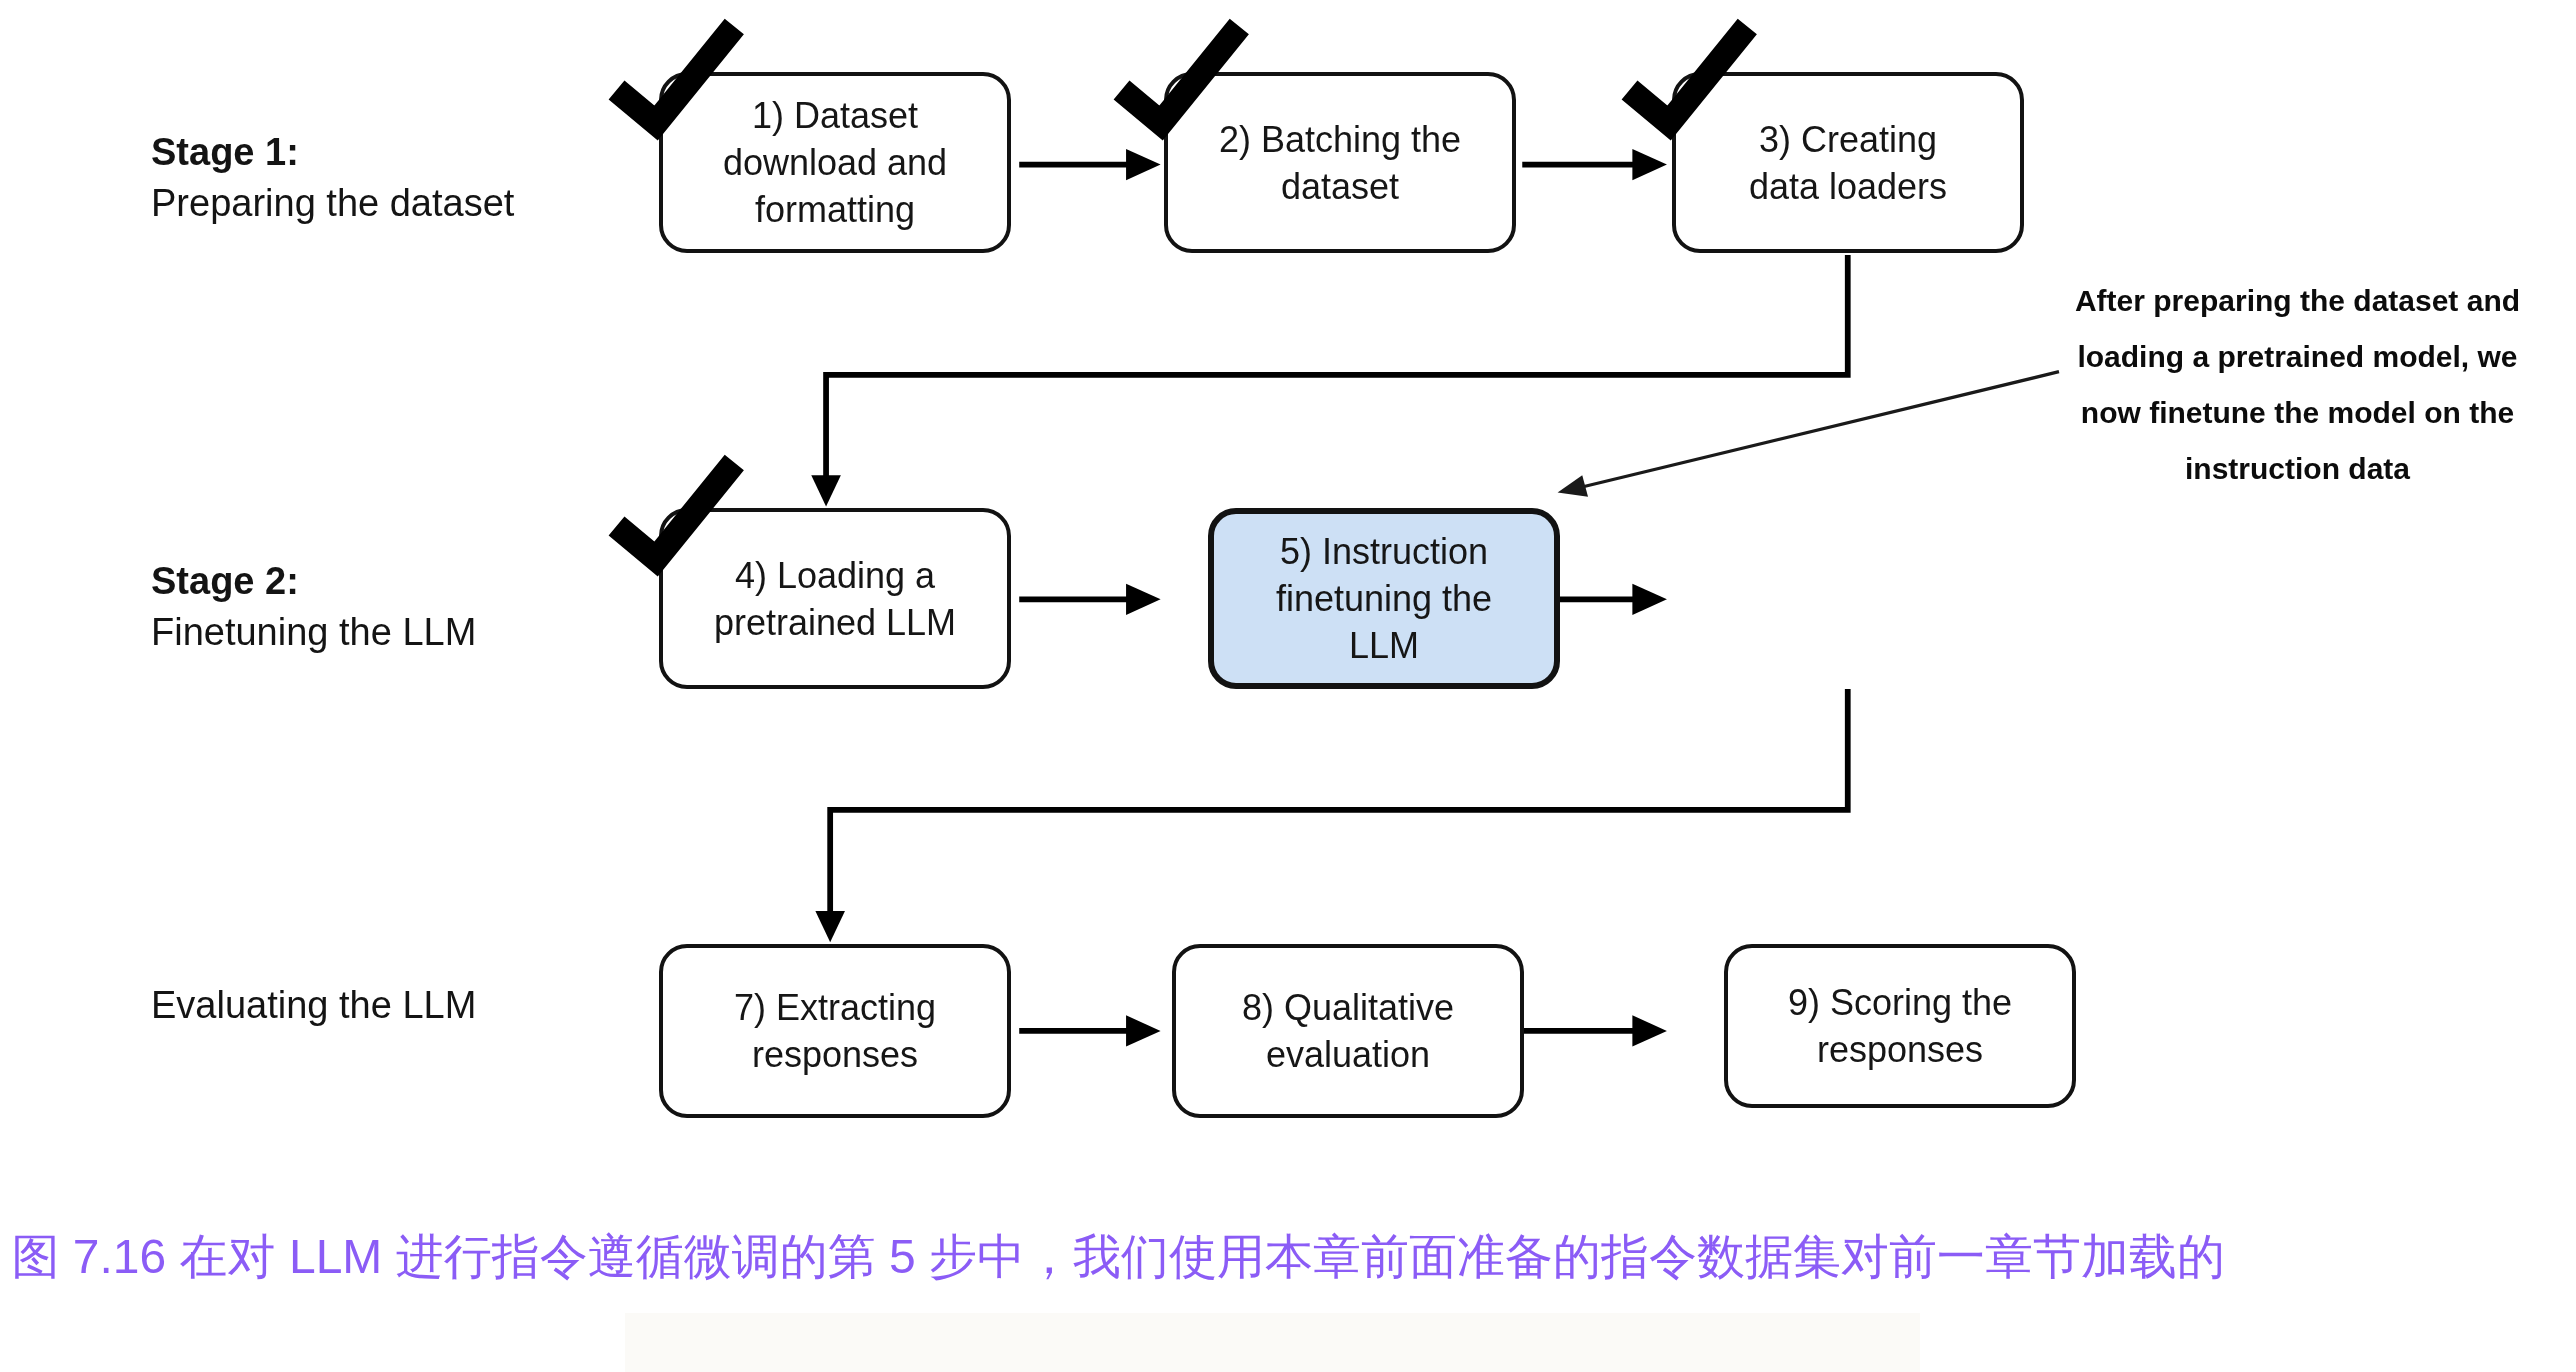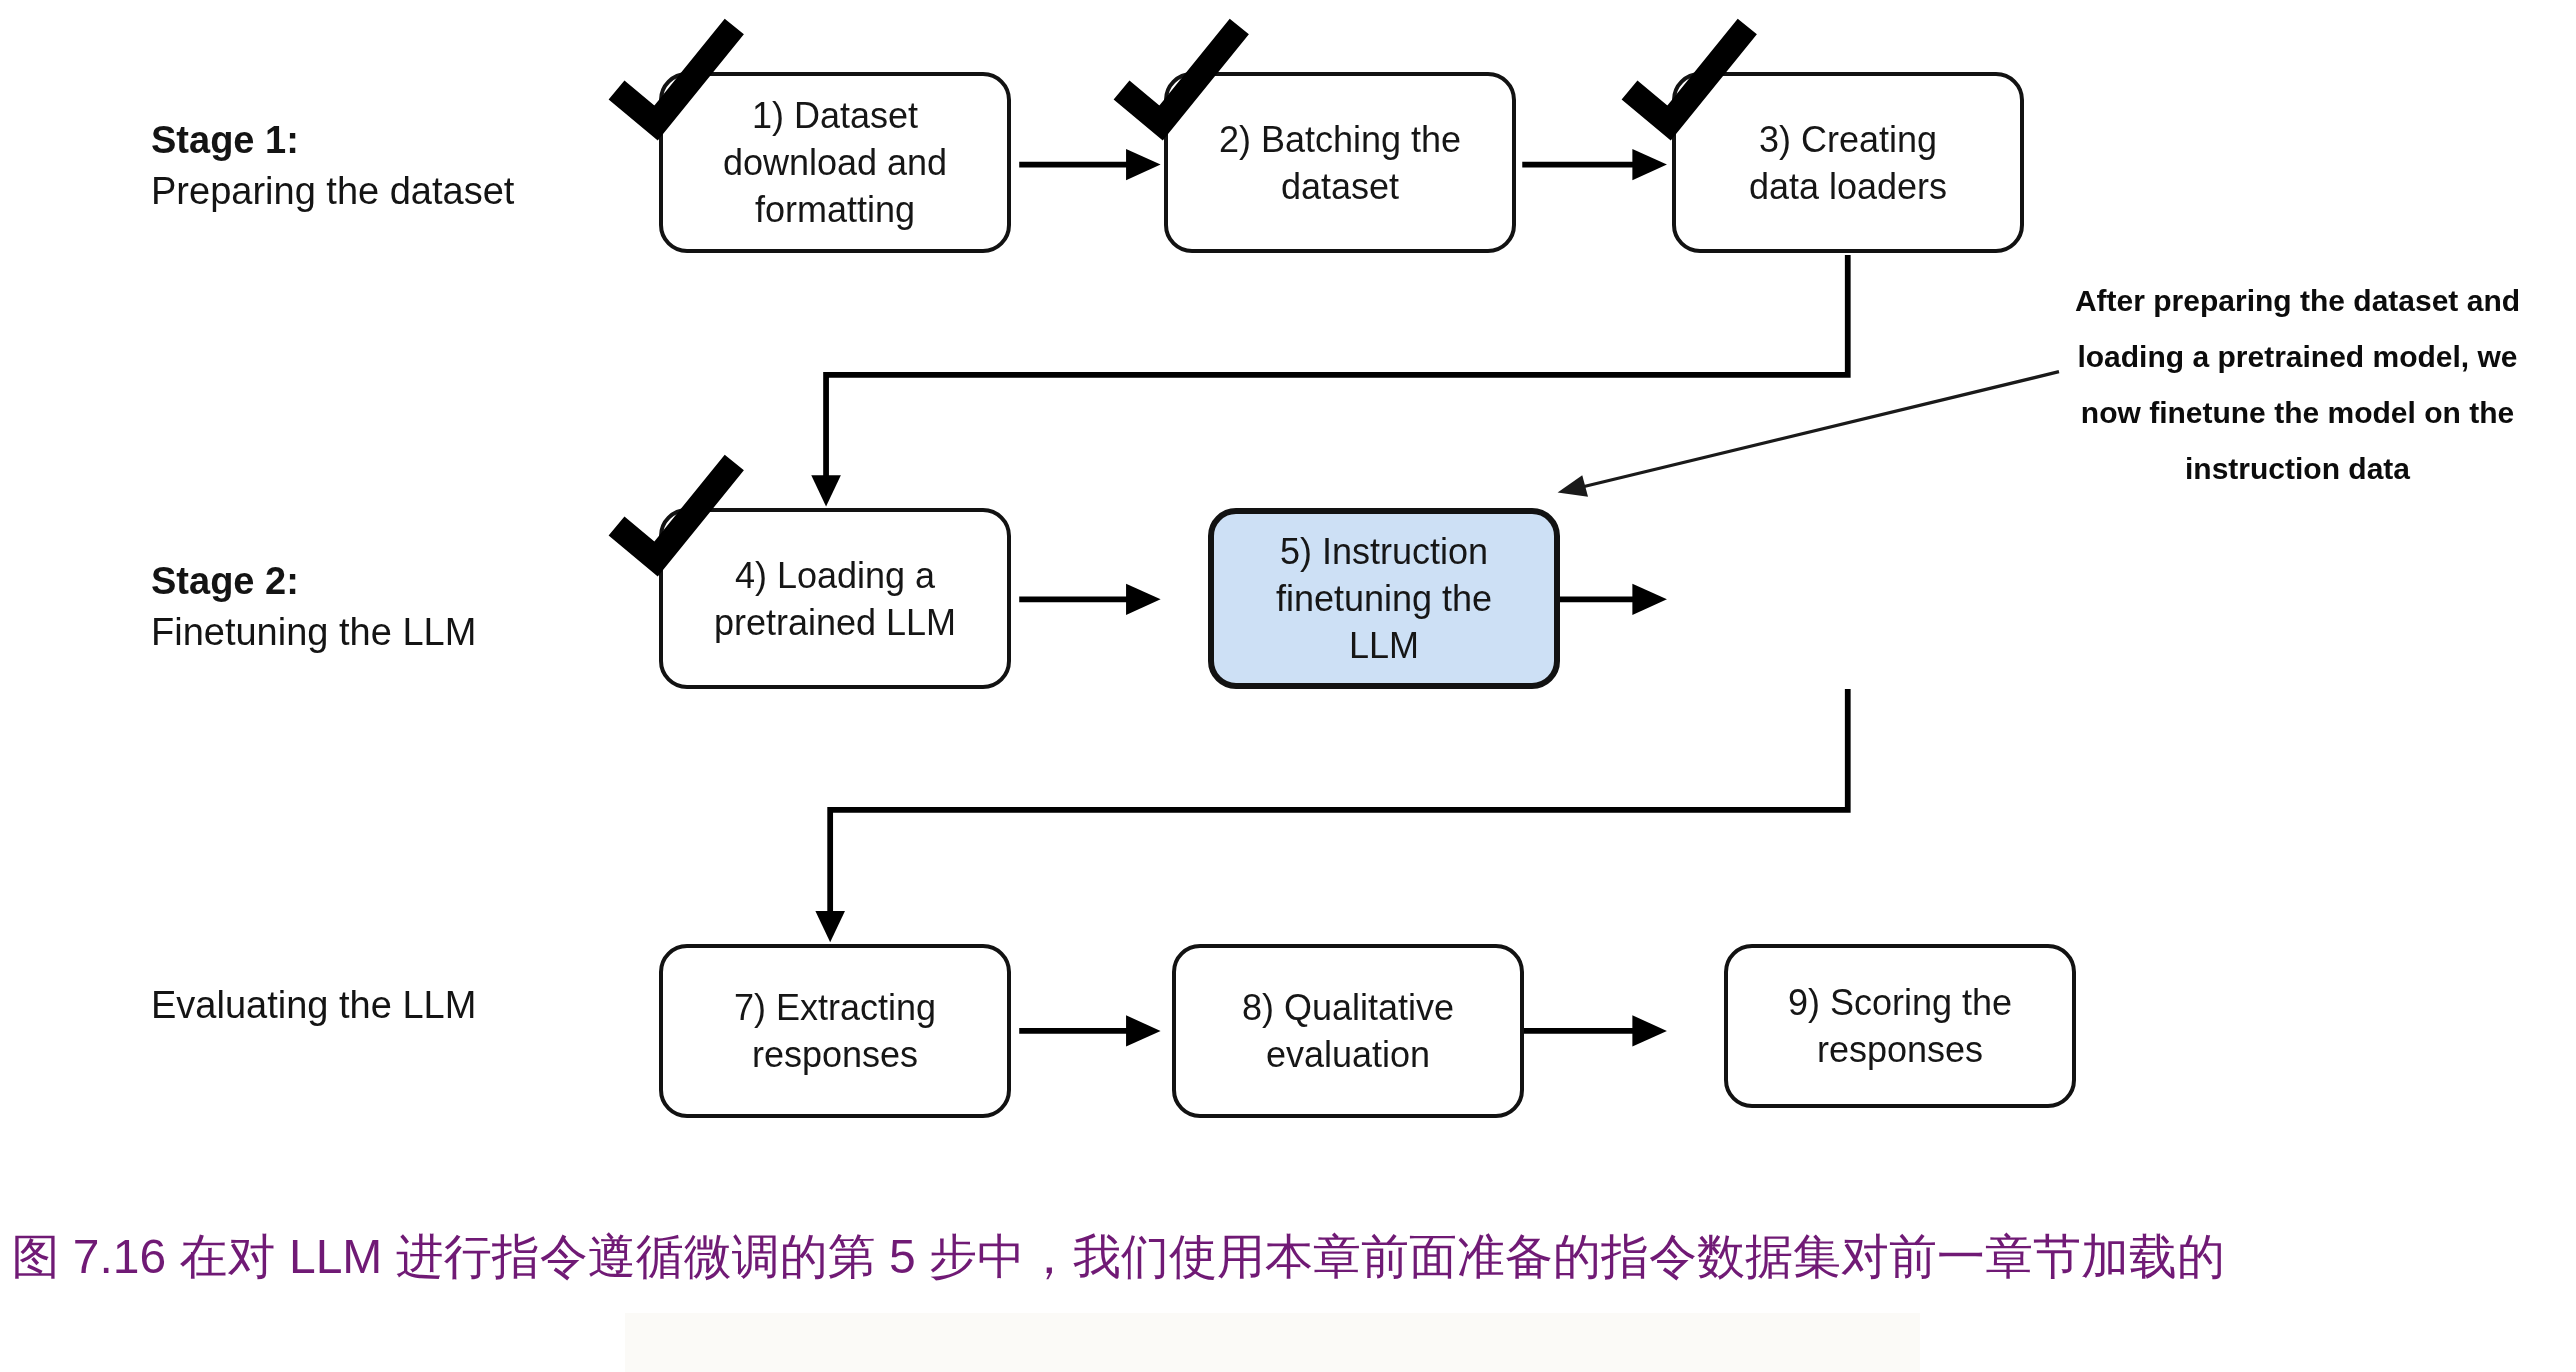--- a/index.html
+++ b/index.html
@@ -17,21 +17,21 @@
   }
   .box.hl{background:#cde0f5;border-width:6.6px;margin-left:44px;}
   .check{position:absolute;left:-58px;top:-70px;width:140px;height:140px;pointer-events:none;}
   .overlay{position:absolute;left:0;top:0;width:2576px;height:1373px;}
   .annotation{
     position:absolute;left:2014px;top:273px;width:567px;
     font-size:30px;line-height:56px;font-weight:bold;text-align:center;color:#0c0c0c;
   }
   .caption{
     position:absolute;left:11.5px;top:1221px;width:2556px;
-    font-size:48px;line-height:72px;color:#701a75;
+    font-size:48px;line-height:72px;color:#8b5cf6;
   }
   .faint-band{position:absolute;left:625px;top:1313px;width:1295px;height:59px;background:#fbfaf7;}
 </style>
 </head>
 <body>
 
 <div class="canvas">
 
   <svg class="overlay" width="2576" height="1373" viewBox="0 0 3134 1670">
 
@@ -71,21 +71,21 @@
       <line x1="1852" y1="1254" x2="1990" y2="1254" stroke="#000" stroke-width="7"></line>
       <polygon points="2028,1254 1986,1235 1986,1273" fill="#000"></polygon>
     </g>
 
     <g>
       <line x1="2505" y1="452" x2="1926" y2="592" stroke="#1a1a1a" stroke-width="4"></line>
       <polygon points="1895,599 1925,578 1932,604" fill="#1a1a1a"></polygon>
     </g>
   </svg>
 
-  <div class="stage" style="top:115px">
+  <div class="stage" style="top:127px">
     <div class="t">Stage 1:</div>
     <div>Preparing the dataset</div>
   </div>
   <div class="stage" style="top:556px">
     <div class="t">Stage 2:</div>
     <div>Finetuning the LLM</div>
   </div>
   <div class="stage" style="top:980px">
     <div>Evaluating the LLM</div>
   </div>

